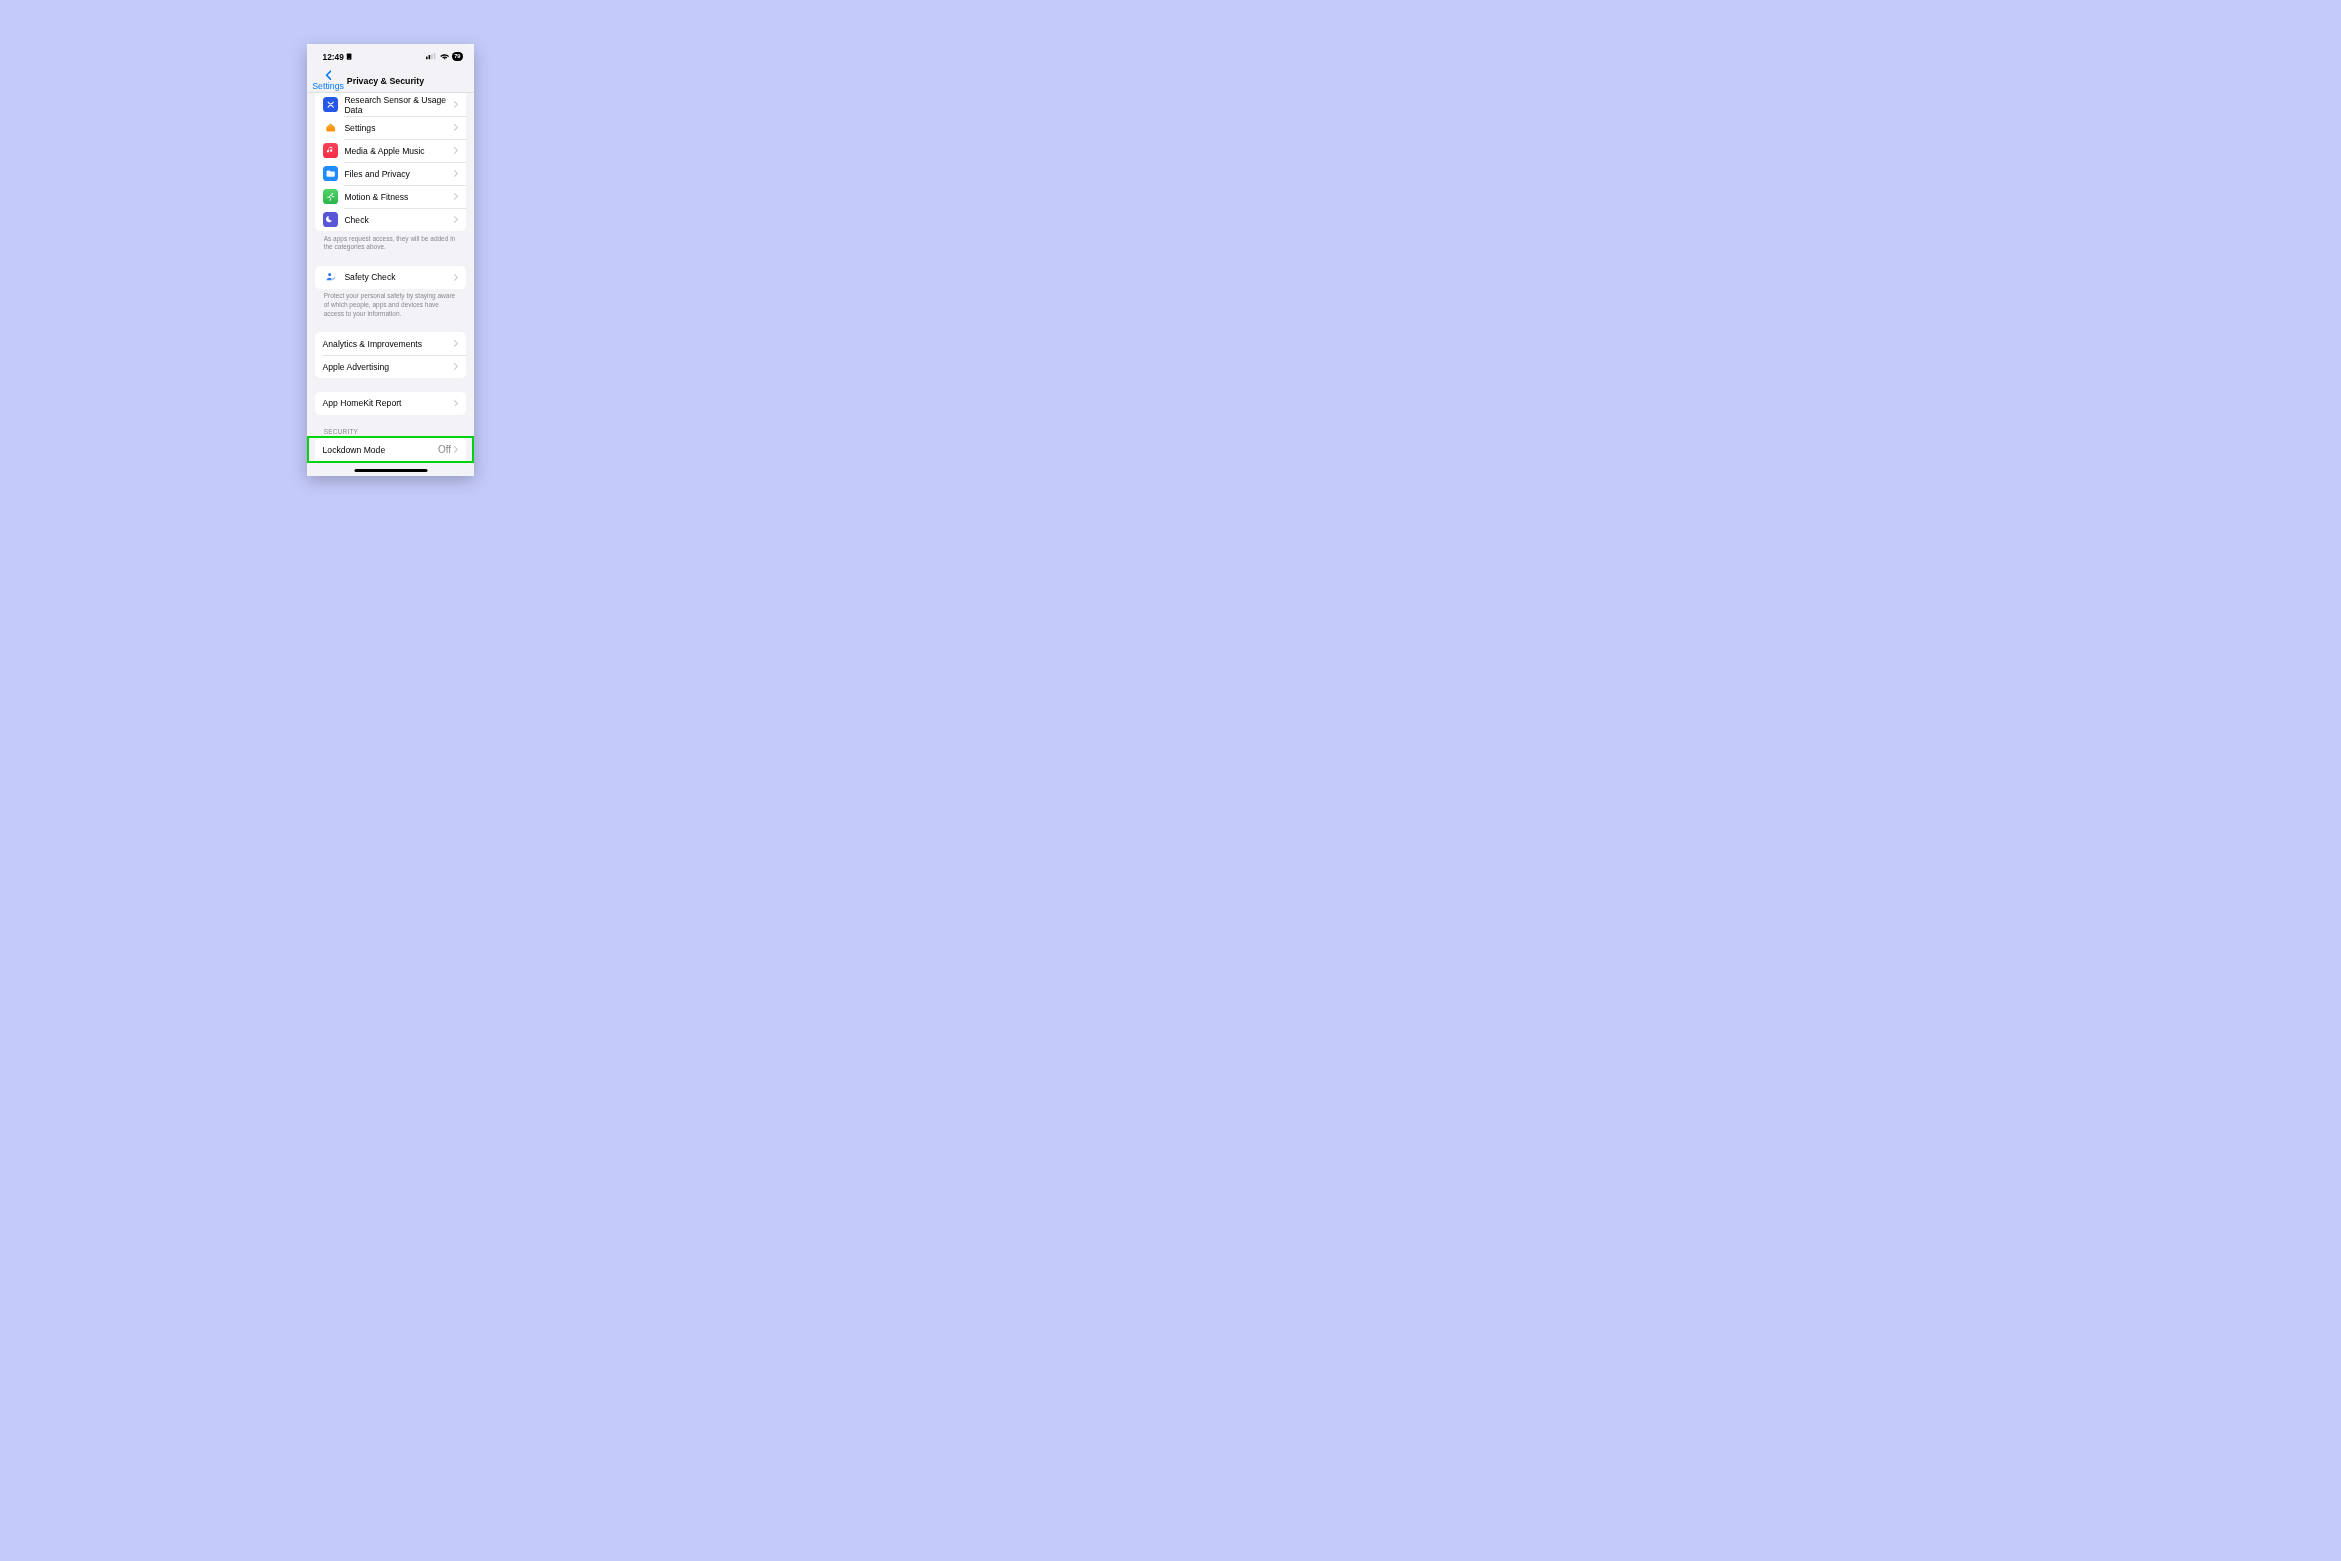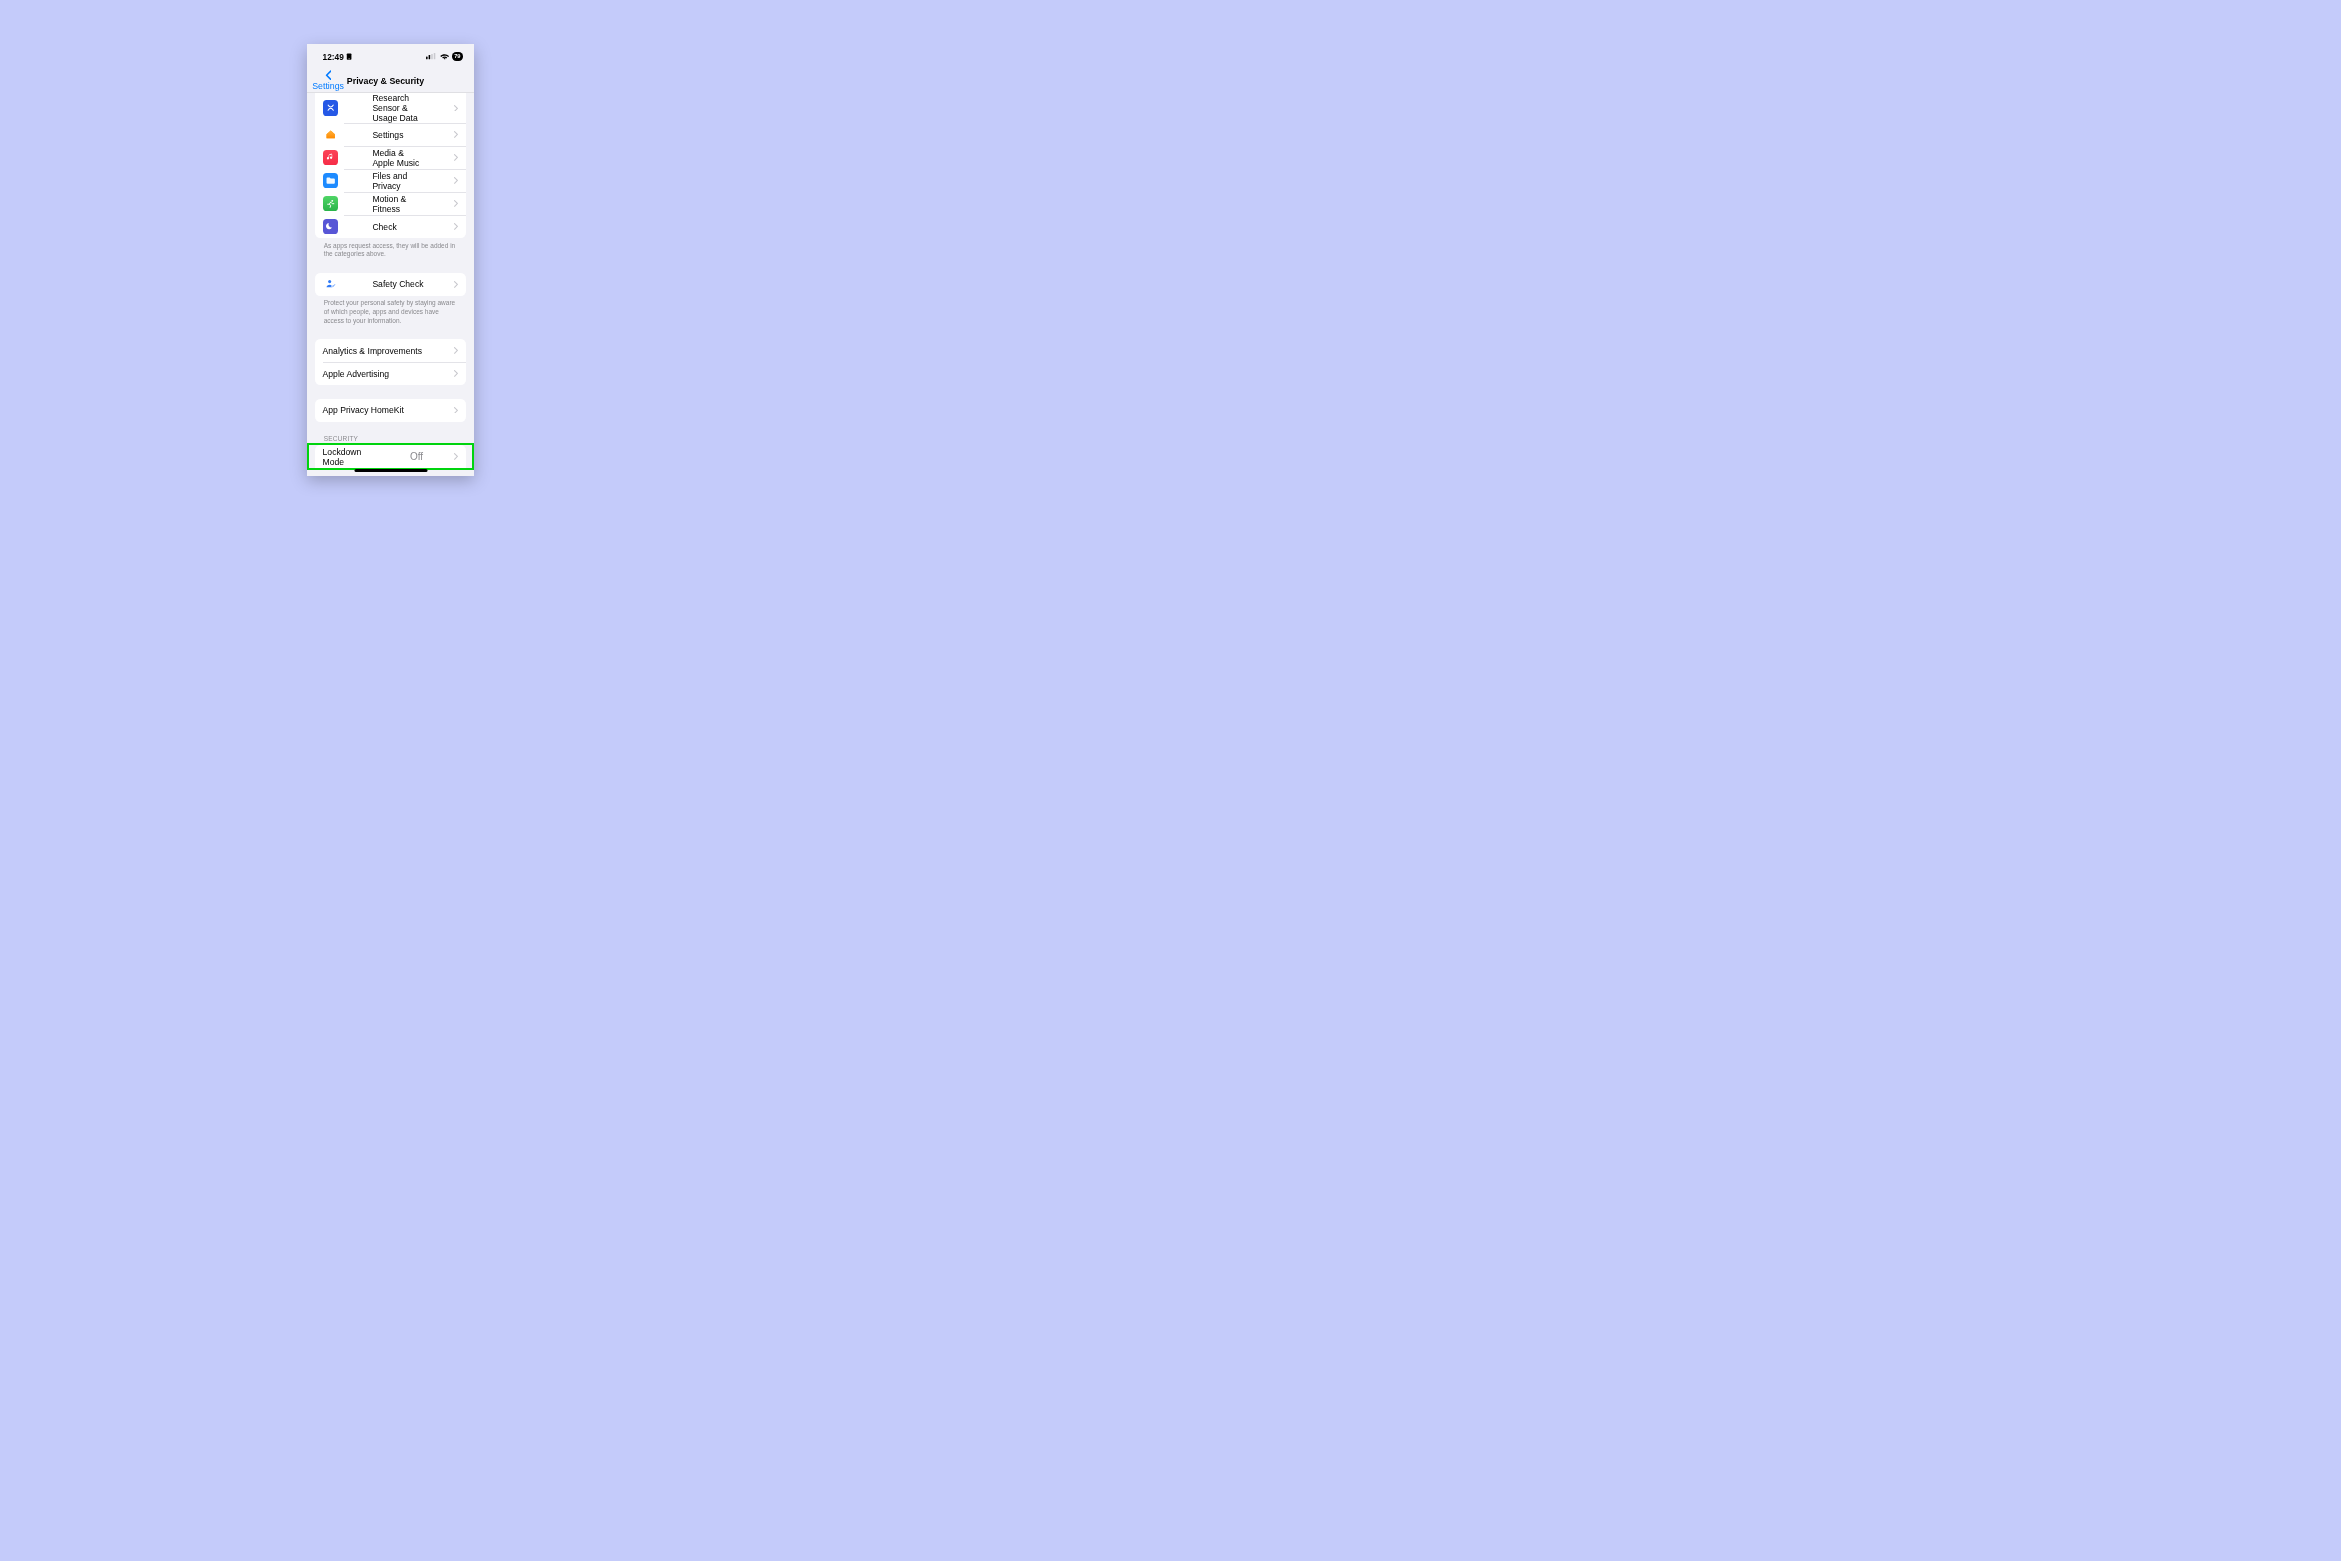--- a/index.html
+++ b/index.html
@@ -83,21 +83,20 @@
   }
   .group.first { border-top-left-radius:0; border-top-right-radius:0; margin-top:0; border-radius: 0 0 5.2px 5.2px;}
   .group + .footer, .footer { margin: 3.6px 16.7px 0; font-size: 6.5px; line-height:1.35; color: var(--footer-text); }
   .spacer { height: 13.5px; }
   .row {
     display:flex; align-items:center;
     min-height: 23px;
     padding: 0 7.3px 0 7.3px;
     position:relative;
     cursor:pointer;
-    gap:28px;
   }
   .row + .row::before {
     content:"";
     position:absolute; left: 29px; right:0; top:0;
     height:0.5px; background: var(--sep);
   }
   .group.noicon .row + .row::before { left: 7.3px; }
   .row .icon {
     width: 15.6px; height: 15.6px; border-radius: 3.6px;
     display:flex; align-items:center; justify-content:center;
@@ -310,21 +309,21 @@
               <path d="M1 1l5.5 5.5L1 12" stroke="#c7c7cc" stroke-width="2" fill="none" stroke-linecap="round" stroke-linejoin="round"></path>
             </svg>
           </div>
       </div>
     </div>
 
     <div class="spacer"></div>
 
     <div class="group noicon">
       <div class="row">
-        <div class="label">App Privacy HomeKit</div>
+        <div class="label">App HomeKit Report</div>
         <div class="chev">
             <svg width="4.2" height="6.8" viewBox="0 0 8 13">
               <path d="M1 1l5.5 5.5L1 12" stroke="#c7c7cc" stroke-width="2" fill="none" stroke-linecap="round" stroke-linejoin="round"></path>
             </svg>
           </div>
       </div>
     </div>
 
     <div class="spacer"></div>
 

